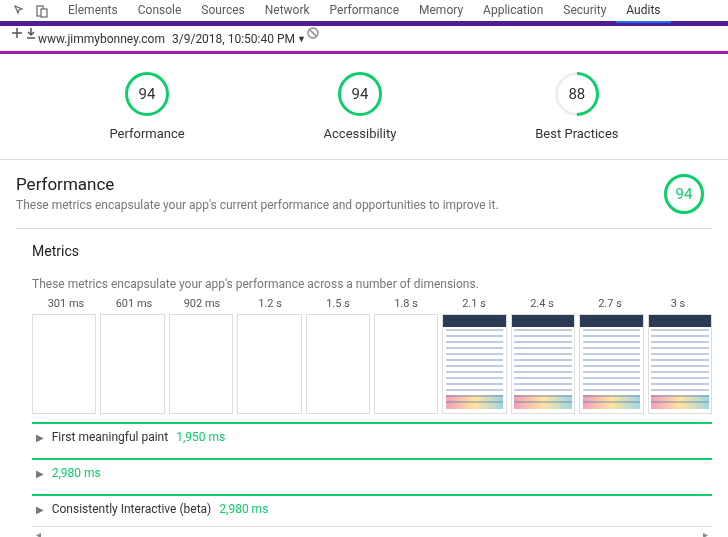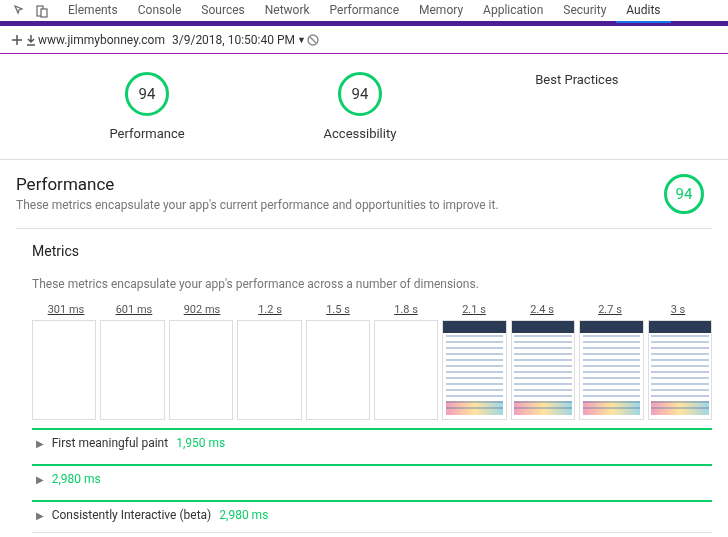--- a/index.html
+++ b/index.html
@@ -7,21 +7,21 @@
 
 
 .tabs { display: flex; align-items: center; border-bottom: 5px solid #4c1d95; height: 26px; padding-left: 4px; }
 .tab-icons { display: flex; gap: 6px; padding: 0 8px; }
 .tab-icon { width: 16px; height: 16px; display: flex; align-items: center; justify-content: center; color: #666; }
 .tabs-list { display: flex; flex: 1; }
 .tab-item { padding: 4px 10px; color: #5a5a5a; cursor: pointer; font-size: 12px; }
 .tab-item.active { color: #333; border-bottom: 2px solid #1a73e8; }
 
 
-.toolbar { display: flex; align-items: center; height: 28px; border-bottom: 1px solid #a21caf; padding: 0 10px; }
+.toolbar { display: flex; height: 28px; border-bottom: 3px solid #a21caf; padding: 0 10px; }
 .tool-icon { width: 14px; height: 14px; display: flex; align-items: center; justify-content: center; color: #555; }
 .url-text { color: #333; font-size: 12px; display: flex; align-items: center; gap: 2px; }
 .dropdown-arrow { font-size: 9px; color: #333; }
 .clear-icon { color: #888; }
 
 
 .summary { display: flex; justify-content: space-around; padding: 18px 40px; border-bottom: 1px solid #ddd; }
 .score-item { display: flex; flex-direction: column; align-items: center; gap: 10px; }
 .gauge { width: 44px; height: 44px; border-radius: 50%; display: flex; align-items: center; justify-content: center; font-size: 15px; position: relative; }
 .gauge-border { position: absolute; inset: 0; border: 3px solid #0cce6b; border-radius: 50%; }
@@ -34,21 +34,21 @@
 .section-head { display: flex; align-items: flex-start; justify-content: space-between; }
 .section-title { font-size: 17px; font-weight: 400; color: #212121; margin-bottom: 4px; }
 .section-desc { color: #777; font-size: 12px; }
 .score-circle { width: 40px; height: 40px; border: 3px solid #0cce6b; border-radius: 50%; display: flex; align-items: center; justify-content: center; color: #0cce6b; font-size: 15px; margin-right: 8px; }
 .hr { border: none; border-top: 1px solid #ddd; margin: 14px 0; }
 
 .metrics-title { font-size: 14px; font-weight: 400; color: #212121; margin-top: 10px; }
 .metrics-desc { color: #777; font-size: 12px; margin-top: 18px; }
 
 
-.timeline { margin-top: 12px; text-decoration: underline; }
+.timeline { margin-top: 6px; }
 .timeline-labels { display: flex; }
 .timeline-label { flex: 1; text-align: center; font-size: 11px; color: #555; }
 .timeline-frames { display: flex; gap: 4px; margin-top: 4px; }
 .frame { flex: 1; height: 100px; border: 1px solid #ddd; background: #fff; position: relative; overflow: hidden; }
 .frame.loaded { background: linear-gradient(#2b3a55 0% 12%, #fff 12% 100%); }
 .frame.loaded::after { content: ""; position: absolute; top: 14%; left: 4%; right: 4%; height: 76%; background: repeating-linear-gradient(#4a6fa5 0 2px, transparent 2px 6px); opacity: 0.35; }
 .frame.loaded .thumb-bar { position: absolute; bottom: 4%; left: 4%; right: 4%; height: 14%; background: linear-gradient(90deg,#e8a,#fd8,#8cd); opacity: 0.8; }
 
 
 .metric-row { border-top: 2px solid #0cce6b; padding: 6px 4px; display: flex; align-items: center; gap: 8px; font-size: 12px; color: #333; margin-top: 8px; }
@@ -124,20 +124,24 @@
     <span class="score-label">Performance</span>
   </div>
   <div class="score-item">
     <div class="gauge">
         <div class="gauge-border"></div>
         <span class="gauge-value">94</span>
       </div>
     <span class="score-label">Accessibility</span>
   </div>
   <div class="score-item">
+    <div class="gauge">
+        <div class="gauge-border partial"></div>
+        <span class="gauge-value">88</span>
+      </div>
     <span class="score-label">Best Practices</span>
   </div>
 </div>
 
 <div class="content">
   <div class="section-head">
     <div>
       <div class="section-title">Performance</div>
       <div class="section-desc">These metrics encapsulate your app's current performance and opportunities to improve it.</div>
     </div>

